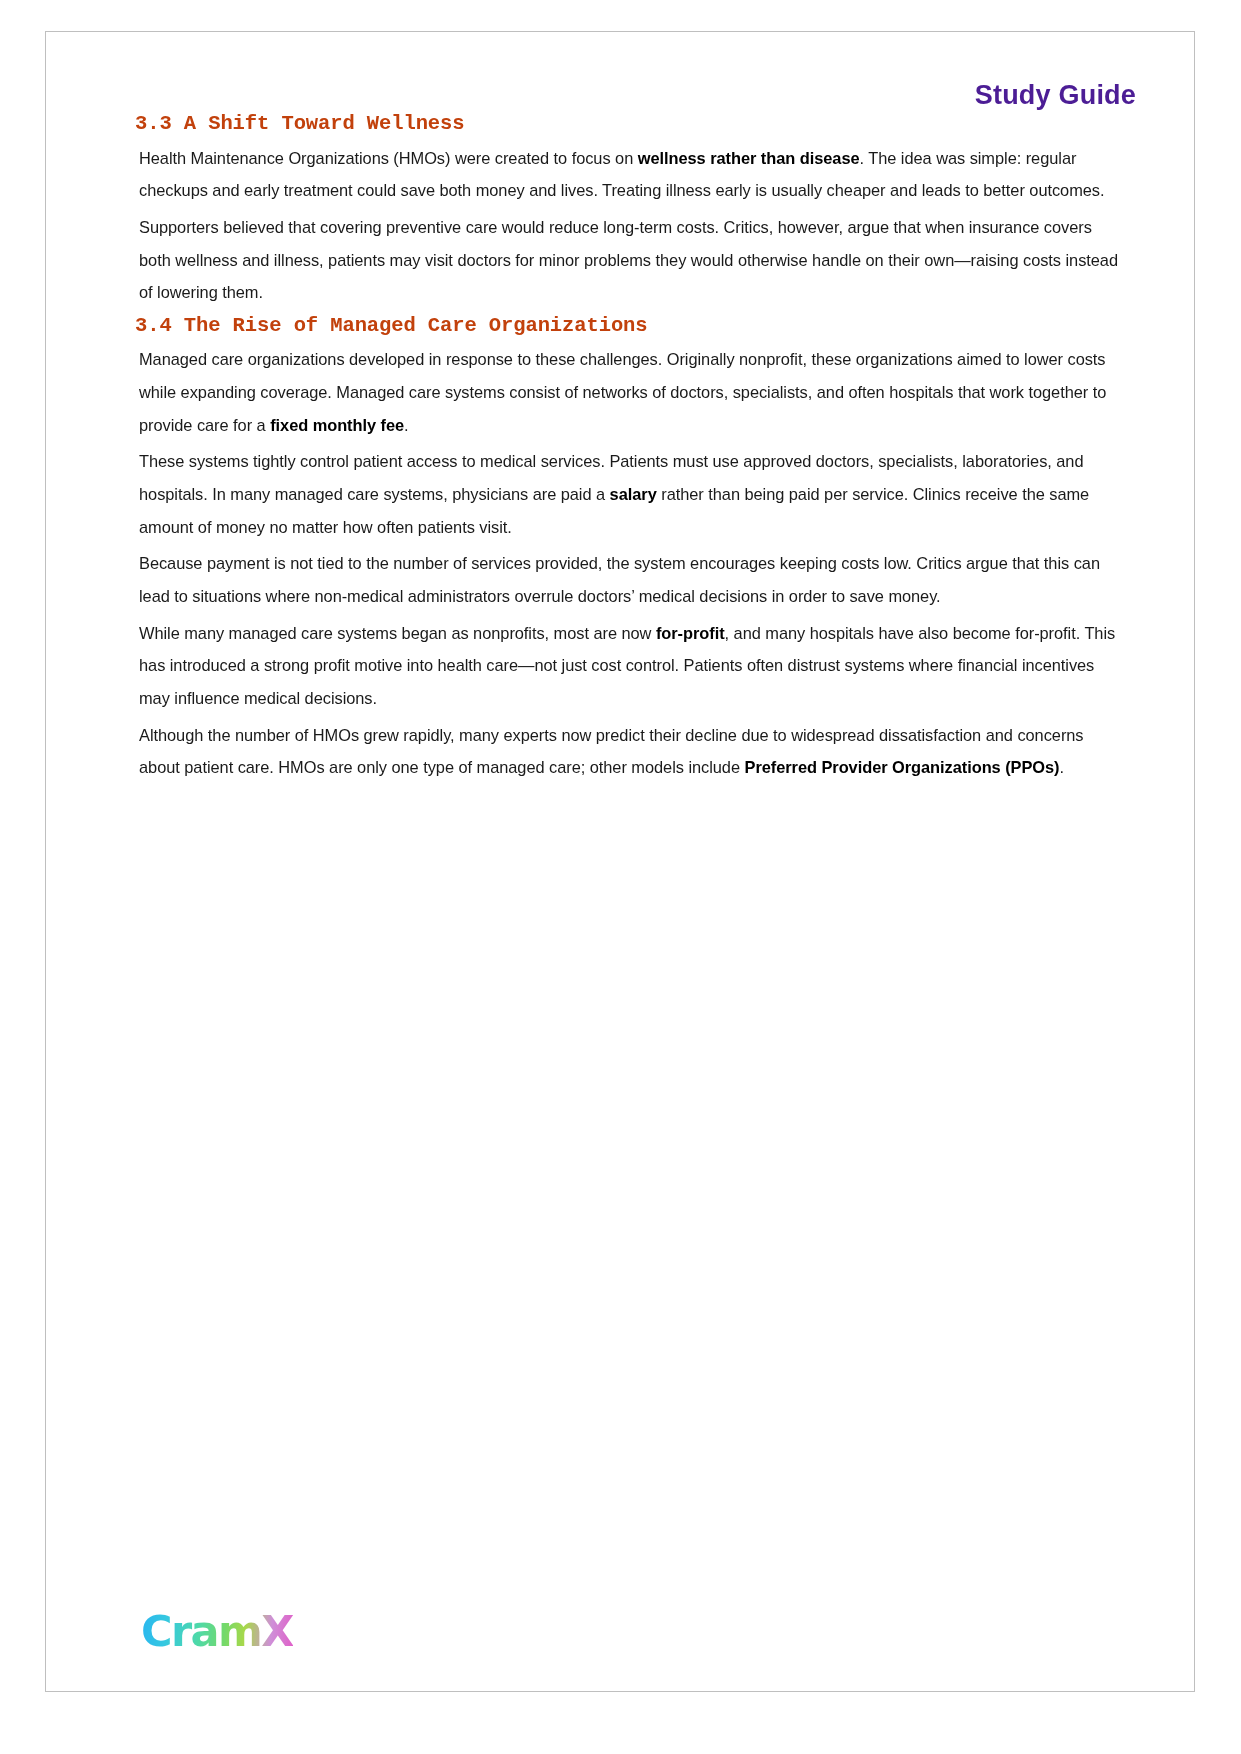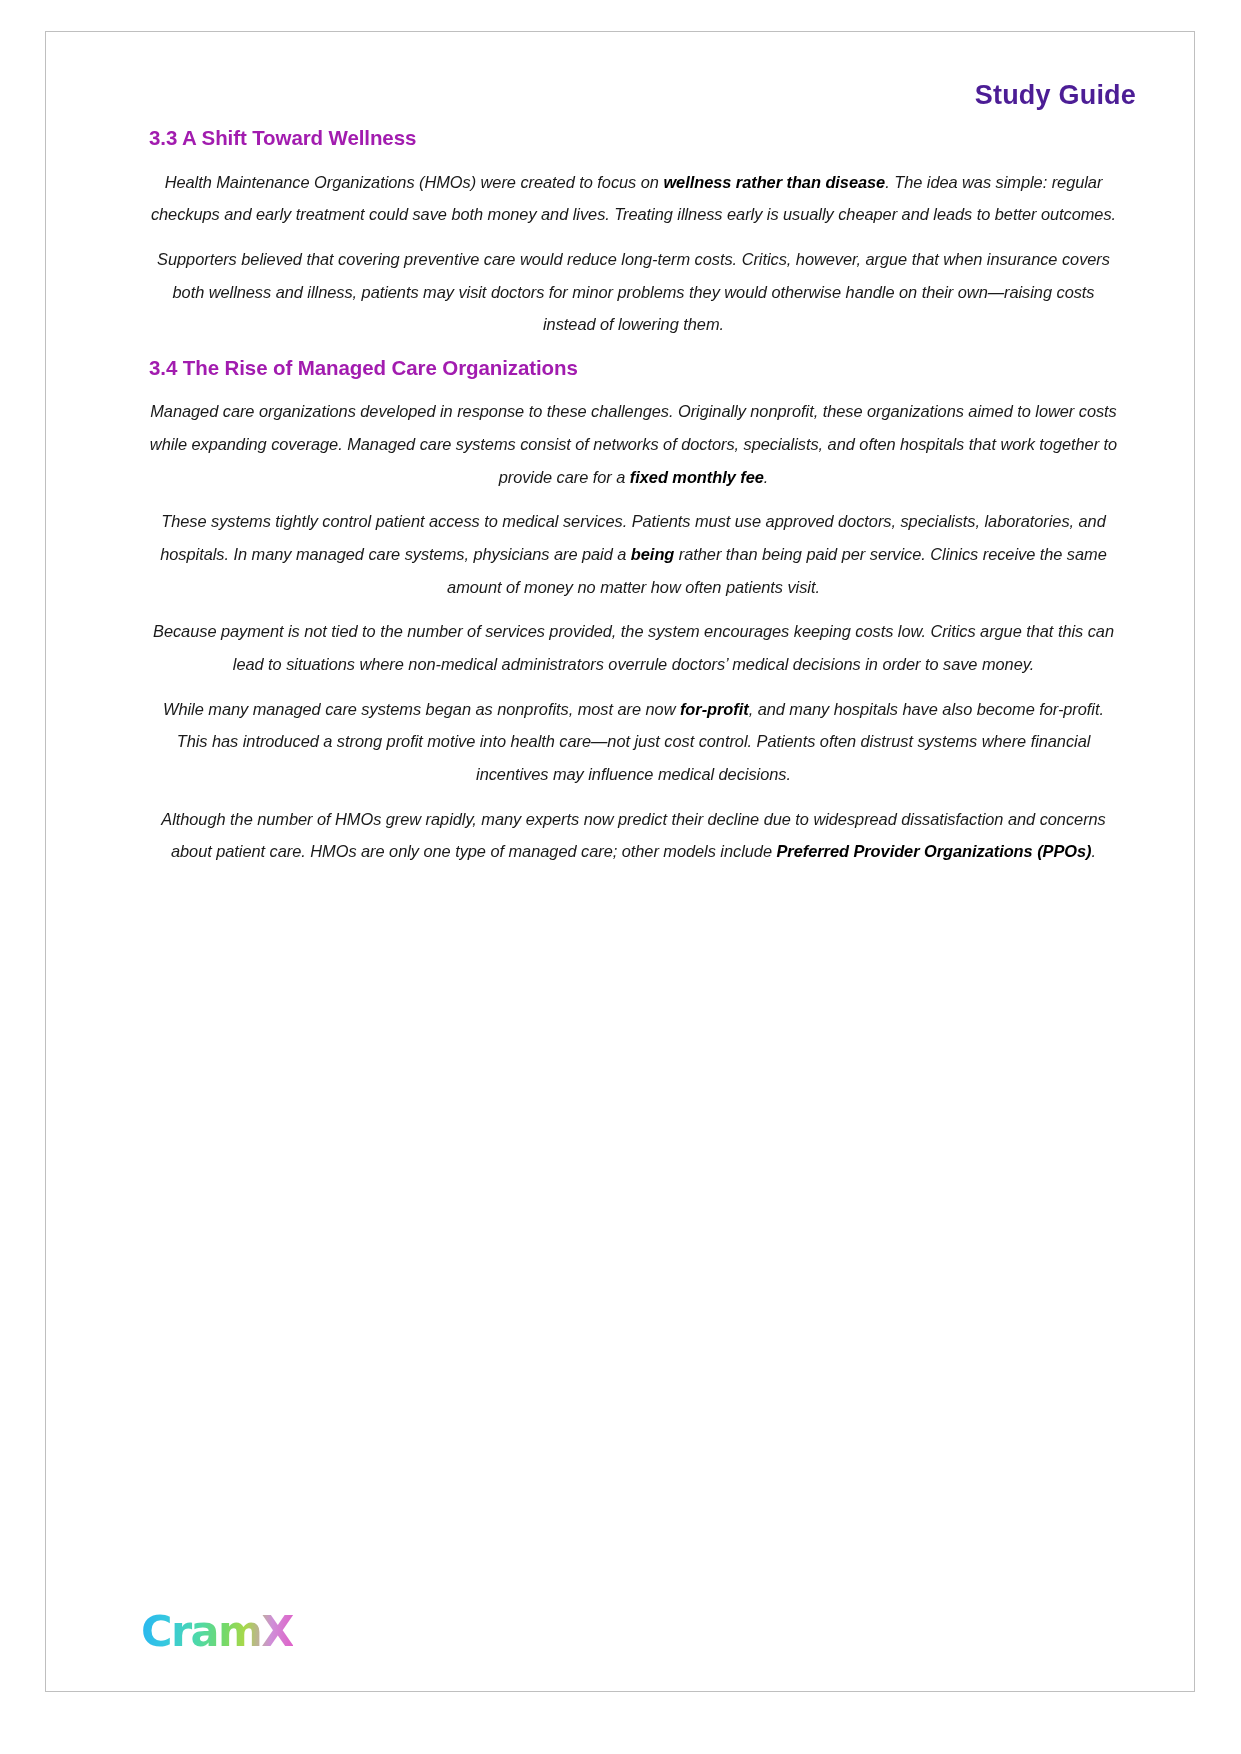--- a/index.html
+++ b/index.html
@@ -78,41 +78,40 @@
   }
 
   
   .content {
     position: relative;
     z-index: 2;
     padding: 0 62px 0 89px;
   }
 
   h2.section-heading {
-    font-family: Liberation Sans, sans-serif;
+    font-family: Liberation Mono, monospace;
     font-size: 20.5px;
     font-weight: bold;
-    color: #a21caf;
-    margin: 14px;
+    color: #c2410c;
+    margin: 0;
     letter-spacing: -0.1px;
     line-height: 1.3;
   }
   .sec-3-3 { margin-top: 27px; }
   .sec-3-4 { margin-top: 76px; }
   .sec-3-5 { margin-top: 80px; }
 
   p.body-text {
     font-family: "Liberation Sans", sans-serif;
     font-size: 16.4px;
     line-height: 1.99;
     color: #1a1a1a;
-    margin: 12px;
-    text-align: center;
+    margin: 4px;
+    text-align: left;
     letter-spacing: -0.05px;
-    font-style: italic;
   }
   .p-first { margin-top: 30px; }
   .p-next  { margin-top: 21px; }
 
   b, strong { font-weight: bold; color: #000; }
 
   
   .footer {
     position: absolute;
     left: 6px;
@@ -153,21 +152,21 @@
   </div>
 
   <div class="content">
 
     <h2 class="section-heading sec-3-3">3.3 A Shift Toward Wellness</h2>
     <p class="body-text p-first">Health Maintenance Organizations (HMOs) were created to focus on <b>wellness rather than disease</b>. The idea was simple: regular checkups and early treatment could save both money and lives. Treating illness early is usually cheaper and leads to better outcomes.</p>
     <p class="body-text p-next">Supporters believed that covering preventive care would reduce long-term costs. Critics, however, argue that when insurance covers both wellness and illness, patients may visit doctors for minor problems they would otherwise handle on their own—raising costs instead of lowering them.</p>
 
     <h2 class="section-heading sec-3-4">3.4 The Rise of Managed Care Organizations</h2>
     <p class="body-text p-first">Managed care organizations developed in response to these challenges. Originally nonprofit, these organizations aimed to lower costs while expanding coverage. Managed care systems consist of networks of doctors, specialists, and often hospitals that work together to provide care for a <b>fixed monthly fee</b>.</p>
-    <p class="body-text p-next">These systems tightly control patient access to medical services. Patients must use approved doctors, specialists, laboratories, and hospitals. In many managed care systems, physicians are paid a <b>being</b> rather than being paid per service. Clinics receive the same amount of money no matter how often patients visit.</p>
+    <p class="body-text p-next">These systems tightly control patient access to medical services. Patients must use approved doctors, specialists, laboratories, and hospitals. In many managed care systems, physicians are paid a <b>salary</b> rather than being paid per service. Clinics receive the same amount of money no matter how often patients visit.</p>
     <p class="body-text p-next">Because payment is not tied to the number of services provided, the system encourages keeping costs low. Critics argue that this can lead to situations where non-medical administrators overrule doctors’ medical decisions in order to save money.</p>
 
     <p class="body-text p-next">While many managed care systems began as nonprofits, most are now <b>for-profit</b>, and many hospitals have also become for-profit. This has introduced a strong profit motive into health care—not just cost control. Patients often distrust systems where financial incentives may influence medical decisions.</p>
     <p class="body-text p-first">Although the number of HMOs grew rapidly, many experts now predict their decline due to widespread dissatisfaction and concerns about patient care. HMOs are only one type of managed care; other models include <b>Preferred Provider Organizations (PPOs)</b>.</p>
 
   </div>
 
   <div class="footer">
     <span class="logo">CramX</span>
   </div>

